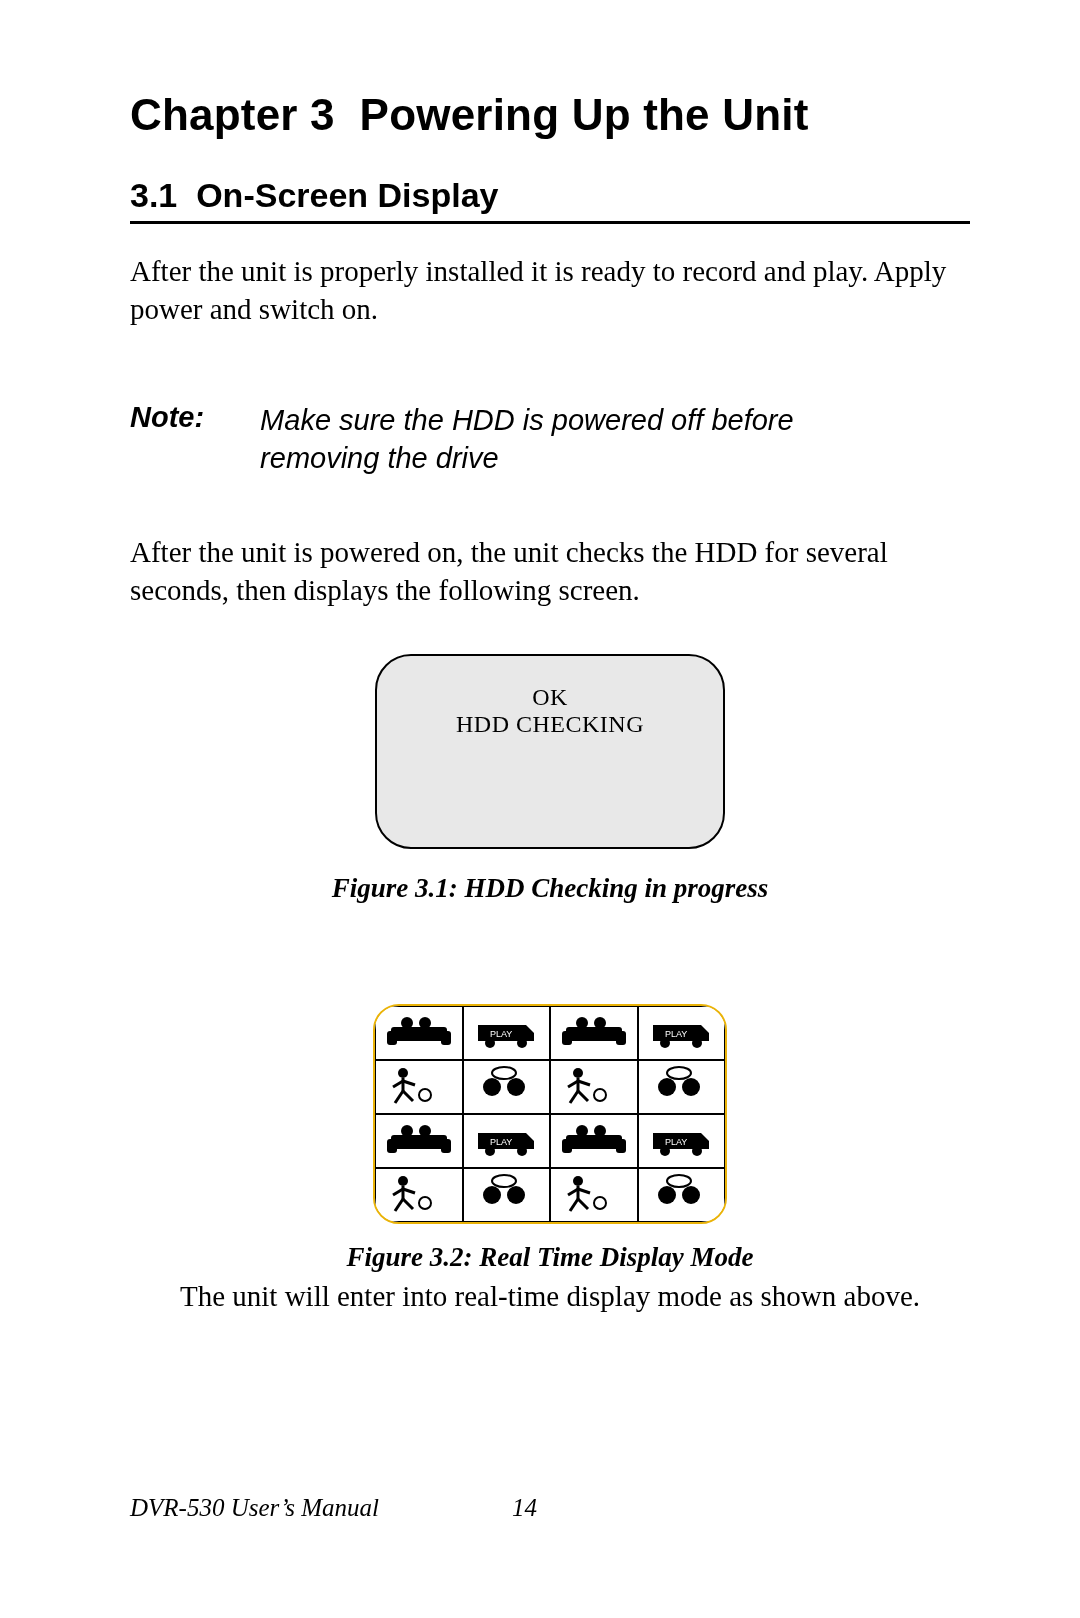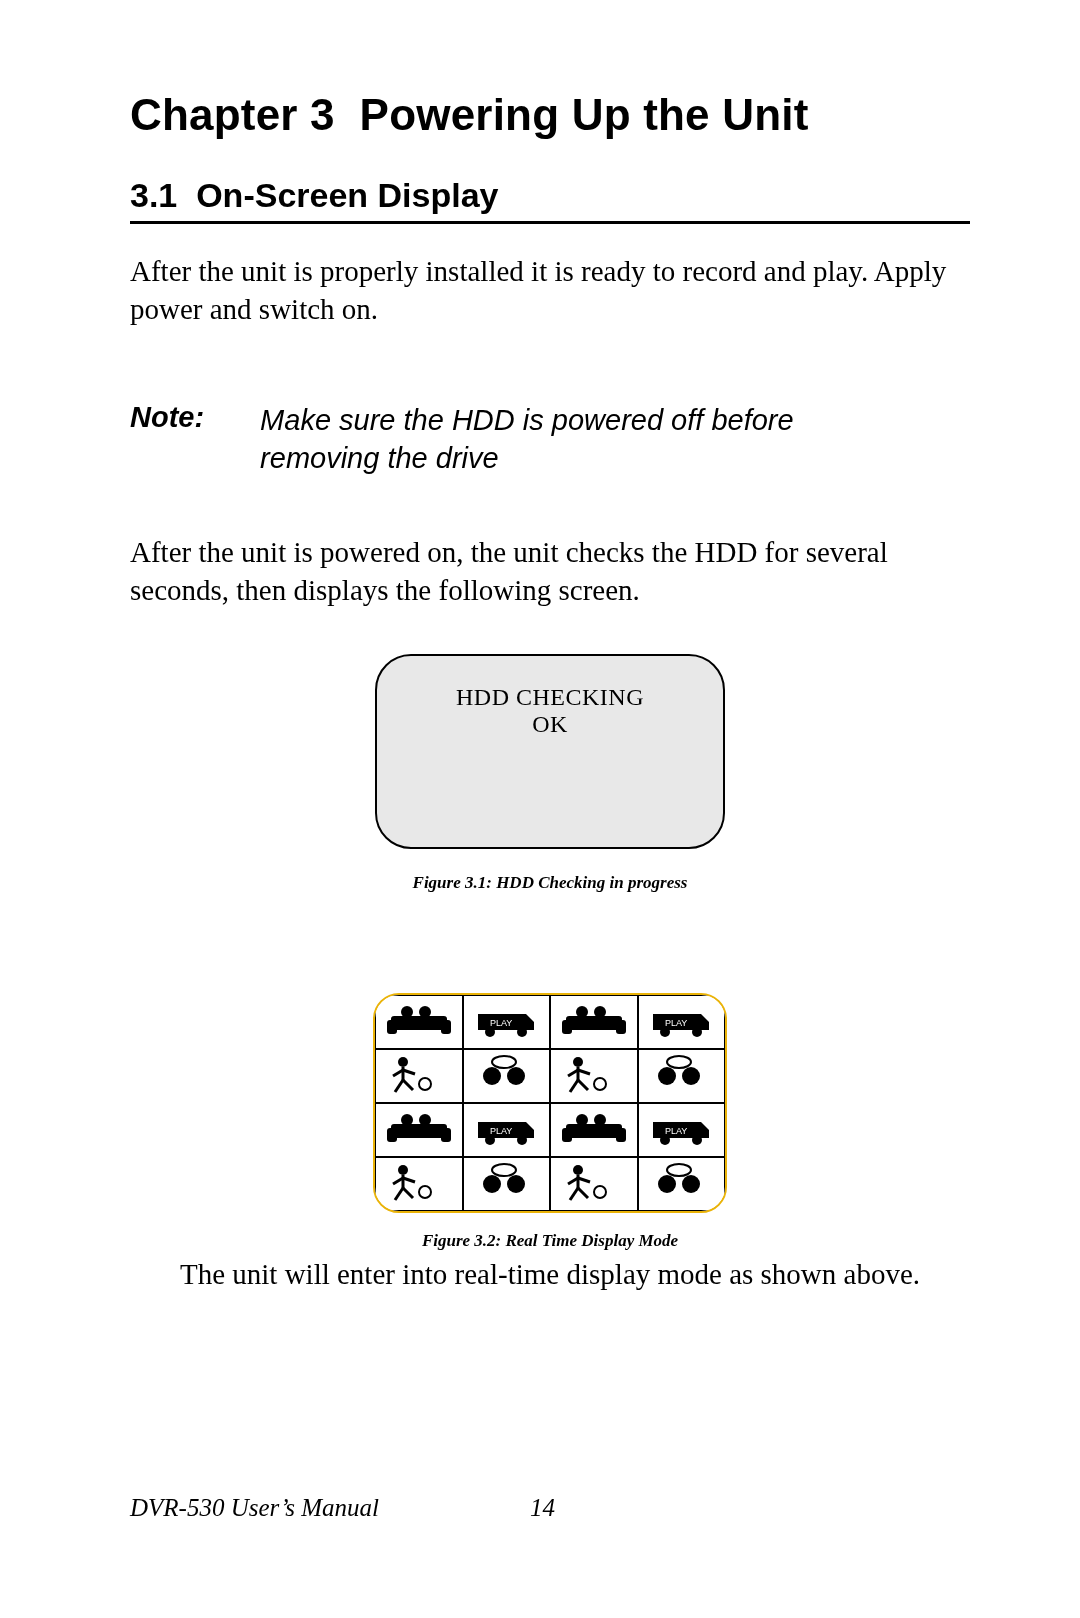--- a/index.html
+++ b/index.html
@@ -74,21 +74,21 @@
   }
   .screen-line {
     font-family: "Times New Roman", Times, serif;
     font-size: 24px;
     letter-spacing: 0.5px;
   }
   .figure-caption {
     font-family: "Times New Roman", Times, serif;
     font-style: italic;
     font-weight: 700;
-    font-size: 17px;
+    font-size: 27px;
     margin-top: 24px;
     text-align: center;
   }
   .grid-screen {
     width: 350px;
     background: #fff;
     border: 2px solid #eab308;
     border-radius: 26px;
     overflow: hidden;
     display: grid;
@@ -107,21 +107,21 @@
   .footer {
     position: absolute;
     bottom: 96px;
     left: 130px;
     font-style: italic;
     font-size: 25px;
   }
   .footer-num {
     position: absolute;
     bottom: 96px;
-    left: 530px;
+    left: 512px;
     font-style: italic;
     font-size: 25px;
   }
   .fig2-wrap {
     text-align: center;
   }
 </style>
 </head>
 <body>
 
@@ -139,22 +139,22 @@
 
   <div class="note-block">
     <div class="note-label">Note:</div>
     <div class="note-text">Make sure the HDD is powered off before removing the drive</div>
   </div>
 
   <p class="body-text">After the unit is powered on, the unit checks the HDD for several seconds, then displays the following screen.</p>
 
   <div class="figure-wrap">
     <div class="screen-box">
+      <div class="screen-line">OK</div>
       <div class="screen-line">HDD CHECKING</div>
-      <div class="screen-line">OK</div>
     </div>
     <div class="figure-caption">Figure 3.1: HDD Checking in progress</div>
   </div>
 
   <div class="figure-wrap fig2-wrap">
     <div class="grid-screen">
 
     <div class="grid-cell">
           <span><svg width="68" height="40" viewBox="0 0 68 40">
               <rect x="6" y="16" width="56" height="14" rx="3" fill="#000"></rect>

